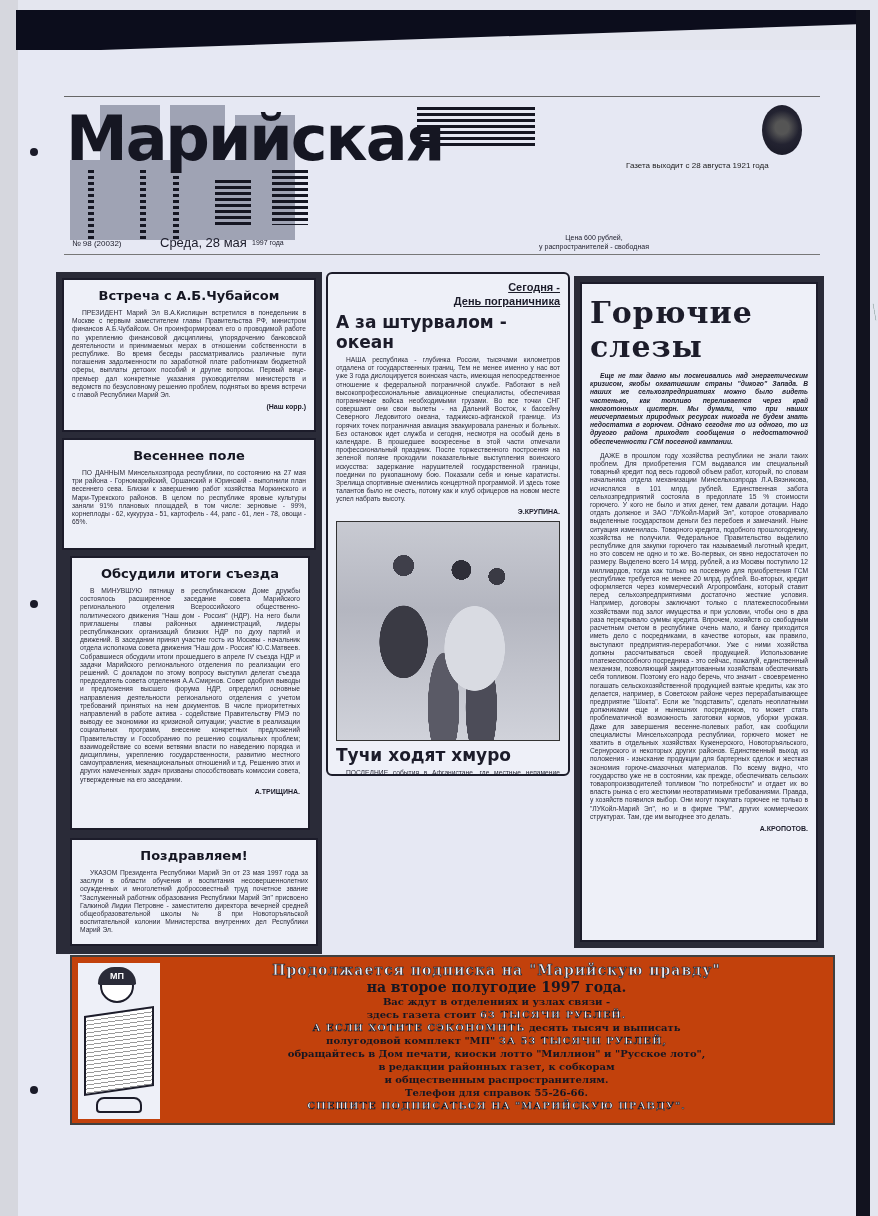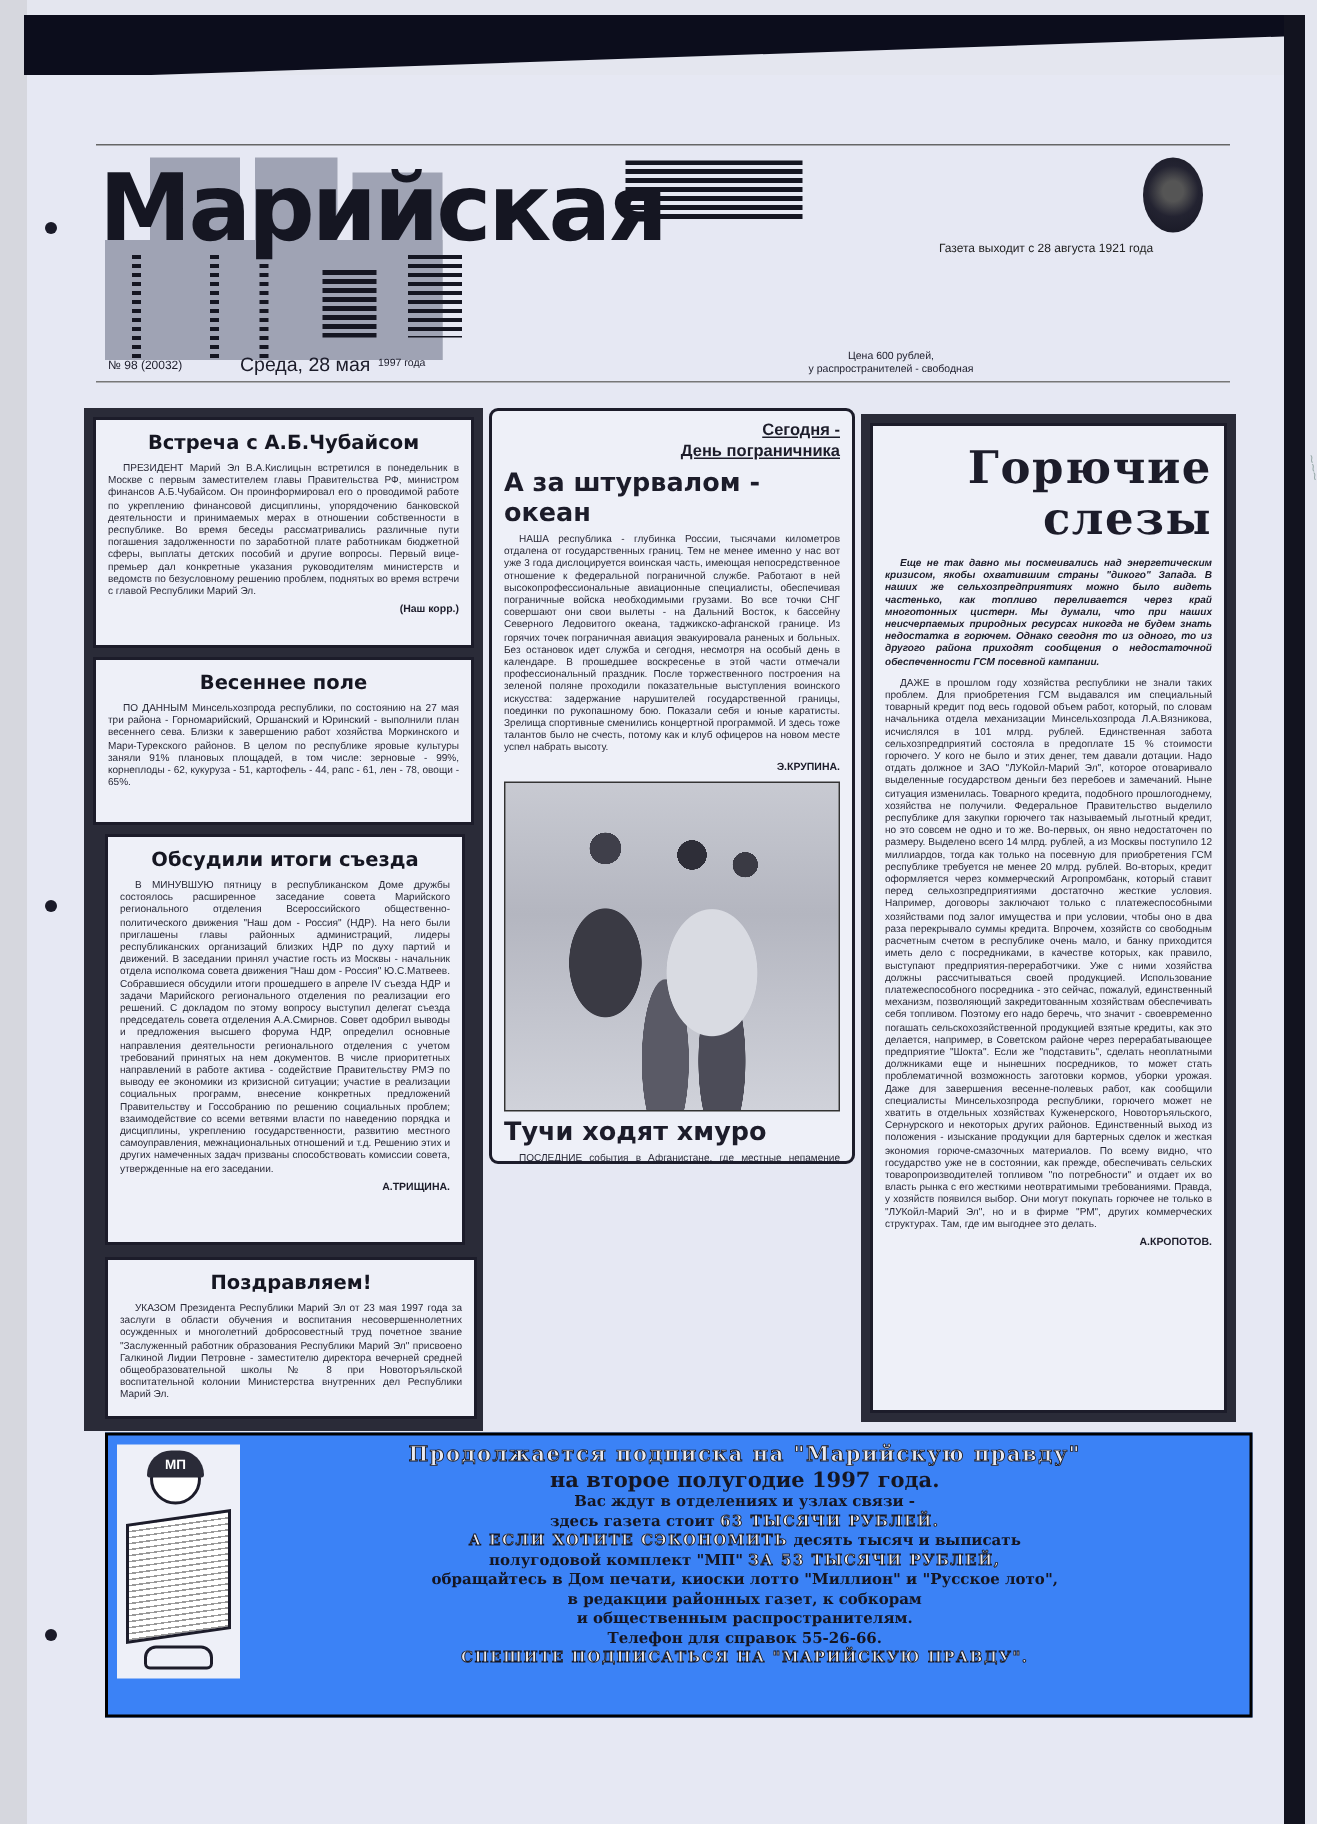--- a/index.html
+++ b/index.html
@@ -69,25 +69,25 @@
       radial-gradient(ellipse 50px 70px at 62% 58%, #d9dbe2 0 60%, transparent 61%),
       radial-gradient(ellipse 26px 90px at 65% 85%, #4c4c58 0 60%, transparent 61%),
       radial-gradient(ellipse 26px 90px at 48% 85%, #5a5a66 0 60%, transparent 61%),
       radial-gradient(circle 15px at 30% 20%, #3f3f4a 0 70%, transparent 71%),
       radial-gradient(circle 14px at 56% 22%, #2e2e38 0 70%, transparent 71%),
       radial-gradient(circle 12px at 72% 25%, #3a3a44 0 70%, transparent 71%),
       linear-gradient(#c8cad2, #b4b6c0 40%, #d0d2da);
   }
   .caption { font-size: 6.7px; line-height: 8.2px; text-align: justify; margin-top: 4px; }
 
-  .hot-title { font-family: "DejaVu Serif", serif; font-weight: 900; font-size: 30px; text-align: right; line-height: 34px; letter-spacing: 1px; margin: 6px 0 8px; }
+  .hot-title { font-family: "DejaVu Serif", serif; font-weight: 900; font-size: 30px; text-align: left; line-height: 34px; letter-spacing: 1px; margin: 6px 0 8px; }
   .lead { font-style: italic; font-weight: bold; font-size: 6.7px; line-height: 8.2px; text-align: justify; text-indent: 10px; margin-bottom: 6px; }
 
   
-  .ad { position: absolute; left: 70px; top: 955px; width: 765px; height: 190px; background: #3b82f6; border: 2px solid #000000; }
+  .ad { position: absolute; left: 70px; top: 955px; width: 765px; height: 170px; background: #c2410c; border: 2px solid #404040; }
   .ad-mascot { position: absolute; left: 6px; top: 6px; width: 82px; height: 156px; background: #eef0f8; }
   .mascot-head { position: absolute; left: 22px; top: 6px; width: 34px; height: 34px; border-radius: 50%; border: 2px solid #1c1c2a; background: #fff; }
   .mascot-cap { position: absolute; left: 20px; top: 4px; width: 38px; height: 18px; border-radius: 18px 18px 2px 2px; background: #2a2b38; color: #fff; font-size: 9px; font-weight: bold; text-align: center; line-height: 18px; }
   .mascot-paper { position: absolute; left: 6px; top: 48px; width: 70px; height: 80px; border: 2px solid #1c1c2a; background: repeating-linear-gradient(#fff 0 3px, #999 3px 4px); transform: skewY(-8deg); }
   .mascot-feet { position: absolute; left: 18px; top: 134px; width: 46px; height: 16px; border: 2px solid #1c1c2a; border-radius: 8px 8px 4px 4px; }
   .ad-text { position: absolute; left: 92px; top: 4px; width: 665px; text-align: center; font-family: "DejaVu Serif", serif; font-weight: bold; color: #151622; }
   .ad-outline { color: #e8e9ef; -webkit-text-stroke: 0.6px #151622; font-family: "DejaVu Serif", serif; font-weight: 900; letter-spacing: 1px; }
   .ad-l1 { font-size: 14px; line-height: 18px; }
   .ad-l2 { font-size: 14px; line-height: 16px; }
   .ad-s { font-size: 10px; line-height: 13px; }

